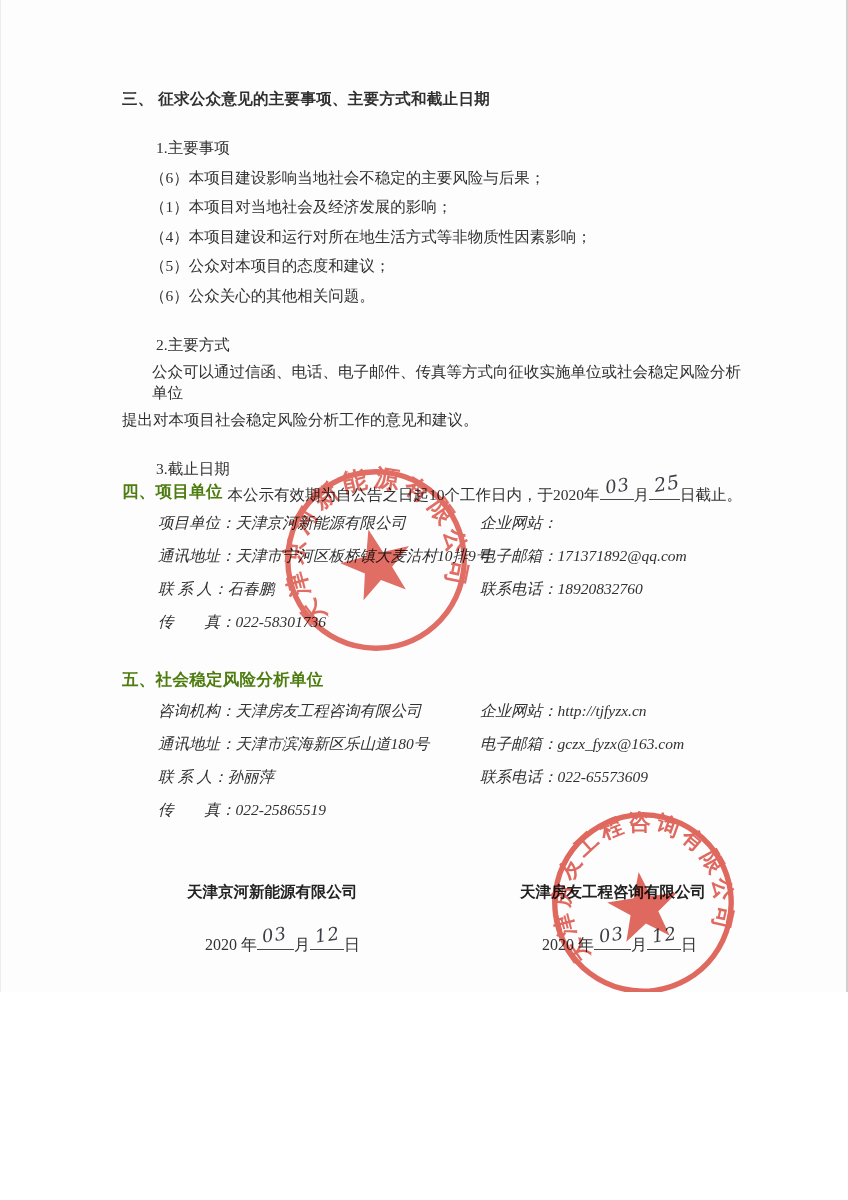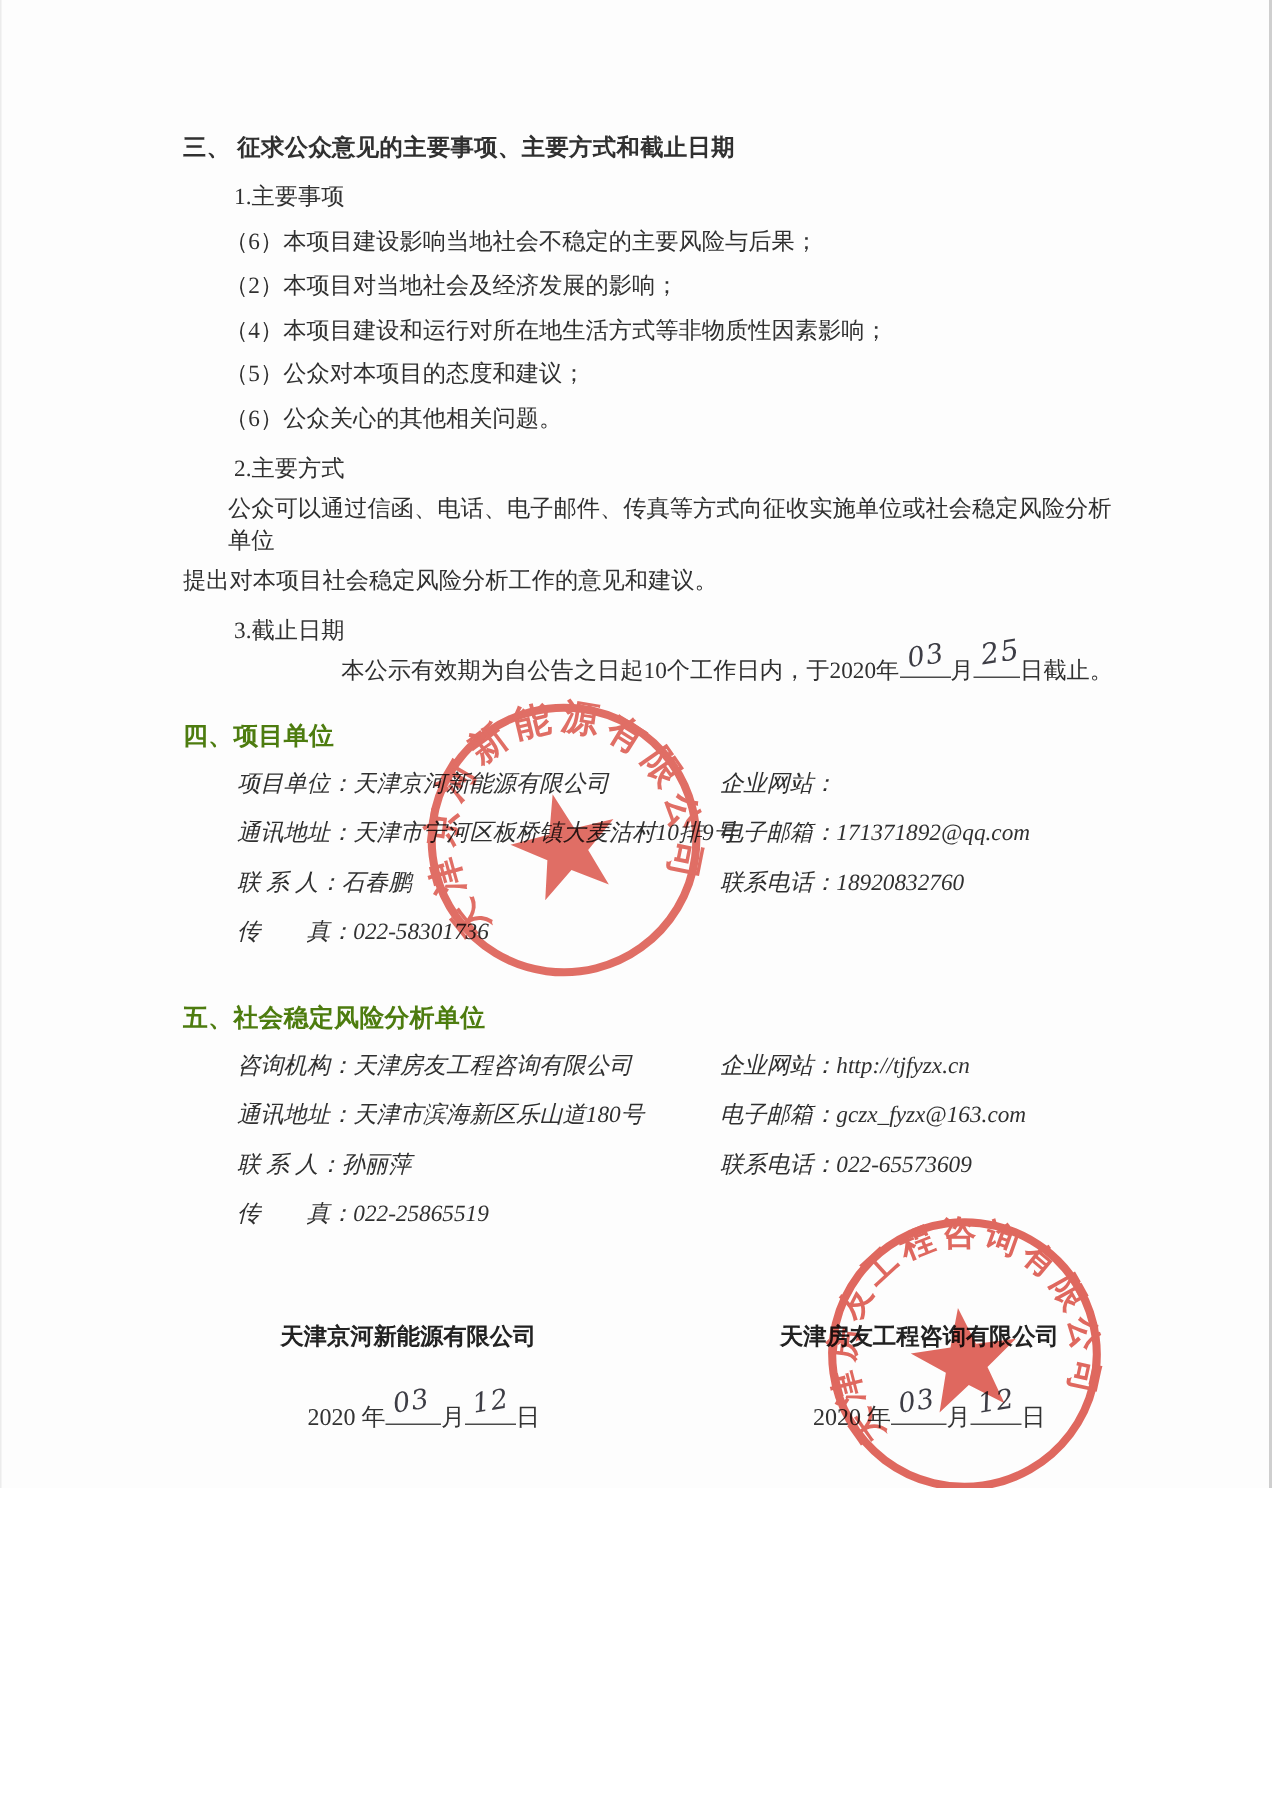--- a/index.html
+++ b/index.html
@@ -12,21 +12,21 @@
 
   p{margin:0;}
   .hdg{
     font-family:"Liberation Sans","DejaVu Sans",sans-serif;font-weight:700;
     font-size:16.5px;line-height:22px;color:#4d7c0f;white-space:pre;letter-spacing:.3px;
   }
 
   
   .sec3{position:absolute;left:122px;top:88px;width:620px;}
   .sec3 p{font-size:15.5px;line-height:21px;color:#303030;}
-  .sub{margin:12px 0 0 34px;}
+  .sub{margin:28px 0 0 34px;}
   .itm{margin:8.5px 0 0 28px;}
   .para-first{margin:6px 0 0 30px;}
   .para-flush{margin:6px 0 0 0;}
   .deadline{margin:5px 0 0 12px;white-space:pre;text-align:right;}
 
   
   .sec4{position:absolute;left:122px;top:480px;width:630px;}
   .sec5{position:absolute;left:122px;top:668px;width:630px;}
   .rows{margin:11px 0 0 36px;font-style:italic;}
   .row{display:flex;font-size:15.5px;line-height:20px;margin-top:13px;color:#303030;}
@@ -62,21 +62,21 @@
 </style>
 </head>
 <body>
 
 <div class="sheet">
 
   <div class="sec3">
     <p class="hdg">三、 征求公众意见的主要事项、主要方式和截止日期</p>
     <p class="sub">1.主要事项</p>
     <p class="itm">（6）本项目建设影响当地社会不稳定的主要风险与后果；</p>
-    <p class="itm">（2）本项目对当地社会及经济发展的影响；</p>
+    <p class="itm">（1）本项目对当地社会及经济发展的影响；</p>
     <p class="itm">（4）本项目建设和运行对所在地生活方式等非物质性因素影响；</p>
     <p class="itm">（5）公众对本项目的态度和建议；</p>
     <p class="itm">（6）公众关心的其他相关问题。</p>
     <p class="sub">2.主要方式</p>
     <p class="para-first">公众可以通过信函、电话、电子邮件、传真等方式向征收实施单位或社会稳定风险分析单位</p>
     <p class="para-flush">提出对本项目社会稳定风险分析工作的意见和建议。</p>
     <p class="sub">3.截止日期</p>
     <p class="deadline"><span>本公示有效期为自公告之日起10个工作日内，于2020年</span><span class="slot dm"><span class="hw">03</span></span><span>月</span><span class="slot dd"><span class="hw">25</span></span><span>日截止。</span></p>
   </div>
 

